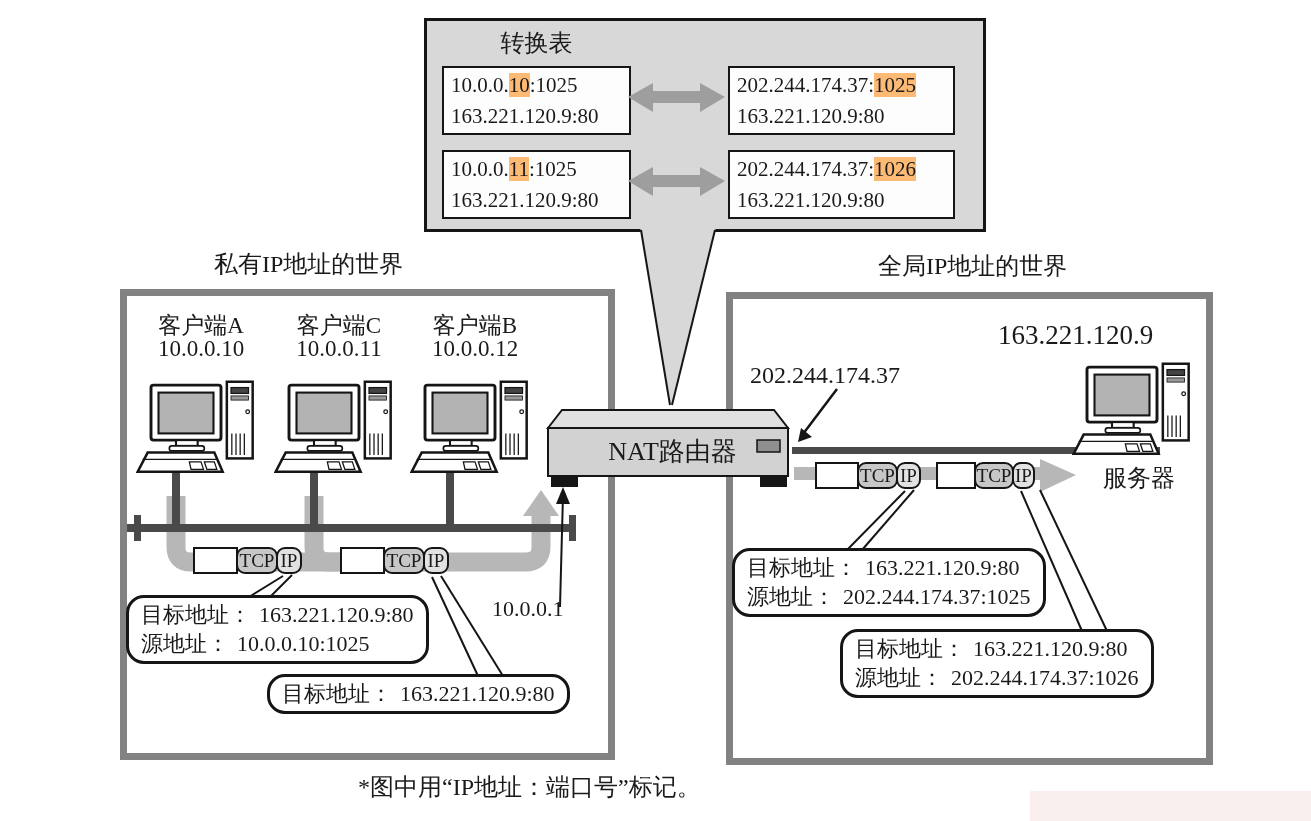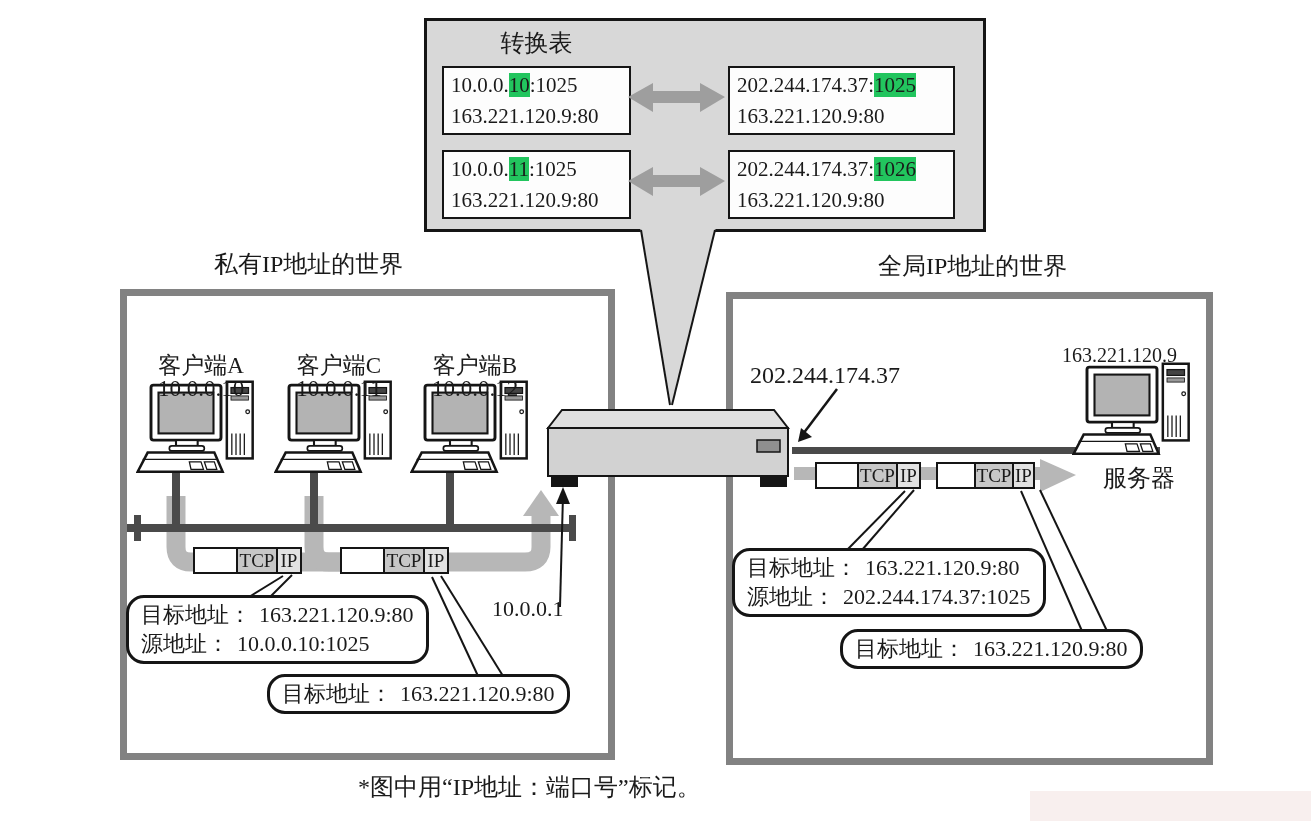--- a/index.html
+++ b/index.html
@@ -4,34 +4,34 @@
 <style>
   html,body{margin:0;padding:0;background:#fff;}
   #canvas{position:relative;width:1311px;height:821px;background:#ffffff;overflow:hidden;
           font-family:"Liberation Serif","DejaVu Serif",serif;color:#1a1a1a;}
   .abs{position:absolute;}
   .world-box{border:7px solid #828282;box-sizing:border-box;z-index:1;}
   .panel{background:#d8d8d8;border:3px solid #151515;box-sizing:border-box;z-index:2;}
   .panel-title{font-size:24px;text-align:center;white-space:nowrap;}
   .tbox{background:#fdfdfd;border:2px solid #151515;box-sizing:border-box;white-space:nowrap;
         font-size:21px;line-height:31px;padding:2px 0 0 7px;}
-  .hl{background:#22c55e;}
+  .hl{background:#fdba74;}
   .lbl{white-space:nowrap;z-index:4;}
   .svg-overlay{position:absolute;left:0;top:0;z-index:3;pointer-events:none;}
   .callout{background:#ffffff;border:3px solid #151515;border-radius:18px;font-size:22px;
            line-height:29px;padding:2px 12px 3px 12px;white-space:nowrap;z-index:4;}
   .c-label{margin-right:8px;text-align:right;}
   .packet{display:flex;z-index:4;}
   .pcell{box-sizing:border-box;border:2px solid #151515;height:27px;display:flex;
          align-items:center;justify-content:center;font-size:19px;}
-  .pcell+.pcell{margin-left:-2px;}
+  .pcell+.pcell{margin-left:-2px;border-radius:9px;}
   .pc-data{background:#ffffff;}
   .pc-tcp{background:#c7c7c7;}
   .pc-ip{background:#e2e2e2;}
-  .center{text-align:center;margin-top:40px;}
+  .center{text-align:center;}
 </style>
 </head>
 <body>
 
 <div id="canvas">
 
   <div class="abs world-box" style="left:120px;top:289px;width:495px;height:471px;"></div>
   <div class="abs world-box" style="left:726px;top:292px;width:487px;height:473px;"></div>
 
   <div class="abs panel" style="left:424px;top:18px;width:562px;height:214px;">
@@ -138,24 +138,25 @@
   <div class="abs lbl" style="left:214px;top:248px;font-size:24px;">私有IP地址的世界</div>
   <div class="abs lbl" style="left:878px;top:250px;font-size:24px;">全局IP地址的世界</div>
 
   <div class="abs lbl center" style="left:141px;top:310px;width:120px;font-size:23px;">客户端A</div>
   <div class="abs lbl center" style="left:141px;top:336px;width:120px;font-size:23px;">10.0.0.10</div>
   <div class="abs lbl center" style="left:279px;top:310px;width:120px;font-size:23px;">客户端C</div>
   <div class="abs lbl center" style="left:279px;top:336px;width:120px;font-size:23px;">10.0.0.11</div>
   <div class="abs lbl center" style="left:415px;top:310px;width:120px;font-size:23px;">客户端B</div>
   <div class="abs lbl center" style="left:415px;top:336px;width:120px;font-size:23px;">10.0.0.12</div>
 
+  <div class="abs lbl center" style="left:560px;top:434px;width:225px;font-size:26px;z-index:4;">NAT路由器</div>
   <div class="abs lbl" style="left:750px;top:362px;font-size:24px;">202.244.174.37</div>
   <div class="abs lbl" style="left:492px;top:596px;font-size:22px;">10.0.0.1</div>
 
-  <div class="abs lbl" style="left:1062px;top:320px;font-size:20px;margin-top:24px;">163.221.120.9</div>
+  <div class="abs lbl" style="left:998px;top:320px;font-size:27px;">163.221.120.9</div>
   <div class="abs lbl" style="left:1103px;top:462px;font-size:24px;">服务器</div>
 
   <div class="abs packet" style="left:193px;top:547px;">
     <div class="pcell pc-data" style="width:45px;"></div>
     <div class="pcell pc-tcp" style="width:42px;">TCP</div>
     <div class="pcell pc-ip" style="width:26px;">IP</div>
   </div>
   <div class="abs packet" style="left:340px;top:547px;">
     <div class="pcell pc-data" style="width:45px;"></div>
     <div class="pcell pc-tcp" style="width:42px;">TCP</div>
@@ -180,17 +181,18 @@
   <div class="abs callout" style="left:267px;top:674px;">
     <div><span class="c-label">目标地址：</span><span>163.221.120.9:80</span></div>
   </div>
 
   <div class="abs callout" style="left:732px;top:548px;">
     <div><span class="c-label">目标地址：</span><span>163.221.120.9:80</span></div>
     <div><span class="c-label">源地址：</span><span>202.244.174.37:1025</span></div>
   </div>
   <div class="abs callout" style="left:840px;top:629px;">
     <div><span class="c-label">目标地址：</span><span>163.221.120.9:80</span></div>
+    <div><span class="c-label">源地址：</span><span>202.244.174.37:1026</span></div>
   </div>
 
   <div class="abs lbl" style="left:358px;top:771px;font-size:24px;">*图中用“IP地址：端口号”标记。</div>
 
 </div>
 
 </body></html>

